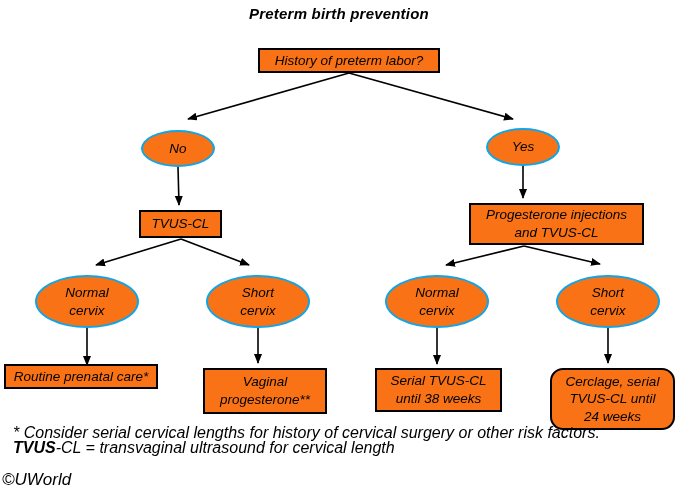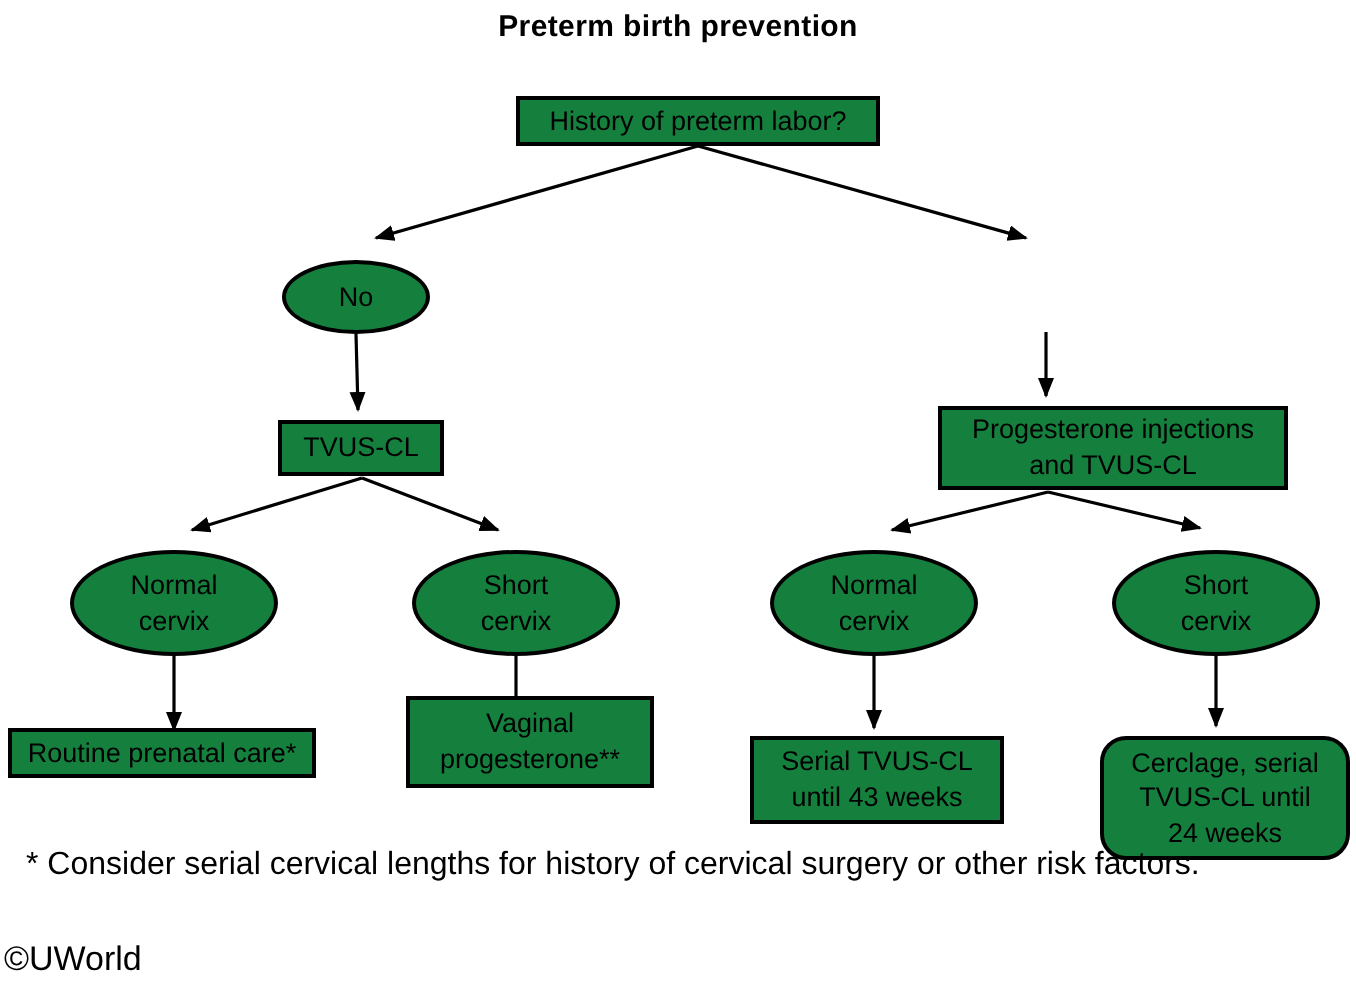--- a/index.html
+++ b/index.html
@@ -8,20 +8,21 @@
     background: #ffffff;
   }
   .canvas {
     position: relative;
     width: 678px;
     height: 491px;
     background: #ffffff;
     font-family: "Liberation Sans", sans-serif;
     color: #000000;
     overflow: hidden;
+    font-style: italic;
   }
   .title {
     position: absolute;
     top: 5px;
     left: 0;
     width: 100%;
     text-align: center;
     font-size: 15px;
     font-weight: bold;
     letter-spacing: 0.2px;
@@ -37,27 +38,27 @@
   .node {
     position: absolute;
     box-sizing: border-box;
     display: flex;
     align-items: center;
     justify-content: center;
     text-align: center;
     font-size: 13.5px;
     line-height: 1.3;
     white-space: pre-line;
-    background: #15803d;
+    background: #f97316;
   }
   .box {
     border: 2px solid #000000;
   }
   .ellipse {
-    border: 2px solid #000000;
+    border: 2px solid #0ea5e9;
     border-radius: 50%;
   }
   .footnotes {
     position: absolute;
     left: 13px;
     top: 425px;
     font-size: 16px;
     line-height: 15px;
   }
   .footnote-line { margin: 0; }
@@ -93,49 +94,51 @@
     <line x1="87" y1="328" x2="87" y2="365" stroke="#000" stroke-width="1.6" marker-end="url(#ah)"></line>
     <line x1="258" y1="328" x2="258" y2="363" stroke="#000" stroke-width="1.6" marker-end="url(#ah)"></line>
     <line x1="437" y1="328" x2="437" y2="364" stroke="#000" stroke-width="1.6" marker-end="url(#ah)"></line>
     <line x1="608" y1="328" x2="608" y2="363" stroke="#000" stroke-width="1.6" marker-end="url(#ah)"></line>
   </svg>
 
   <div class="node box" style="left:258px; top:48px; width:182px; height:25px;">History of preterm labor?</div>
 
   <div class="node ellipse" style="left:141px; top:130px; width:74px; height:37px;">No</div>
 
+  <div class="node ellipse" style="left:486px; top:128px; width:74px; height:38px;">Yes</div>
 
   <div class="node box" style="left:139px; top:210px; width:83px; height:28px;text-align:center;">TVUS-CL</div>
 
   <div class="node box" style="left:437px; top:203px; width:175px; height:42px;margin-left:32px;">Progesterone injections
 and TVUS-CL</div>
 
   <div class="node ellipse" style="left:35px; top:275px; width:104px; height:53px;">Normal
 cervix</div>
 
   <div class="node ellipse" style="left:206px; top:275px; width:104px; height:53px;">Short
 cervix</div>
 
   <div class="node ellipse" style="left:385px; top:275px; width:104px; height:53px;">Normal
 cervix</div>
 
   <div class="node ellipse" style="left:556px; top:275px; width:104px; height:53px;">Short
 cervix</div>
 
   <div class="node box" style="left:4px; top:364px; width:154px; height:25px;">Routine prenatal care*</div>
 
-  <div class="node box" style="left:203px; top:348px; width:124px; height:46px;">Vaginal
+  <div class="node box" style="left:203px; top:368px; width:124px; height:46px;">Vaginal
 progesterone**</div>
 
   <div class="node box" style="left:375px; top:368px; width:127px; height:44px;">Serial TVUS-CL
-until 43 weeks</div>
+until 38 weeks</div>
 
   <div class="node box" style="left:550px; top:368px; width:125px; height:62px;border-radius:13px;">Cerclage, serial
 TVUS-CL until
 24 weeks</div>
 
   <div class="footnotes">
     <div class="footnote-line">* Consider serial cervical lengths for history of cervical surgery or other risk factors.</div>
+    <div class="footnote-line"><span class="fn-bold">TVUS</span><span>-CL = transvaginal ultrasound for cervical length</span></div>
   </div>
 
   <div class="copyright">©UWorld</div>
 
 </div>
 
 </body></html>

